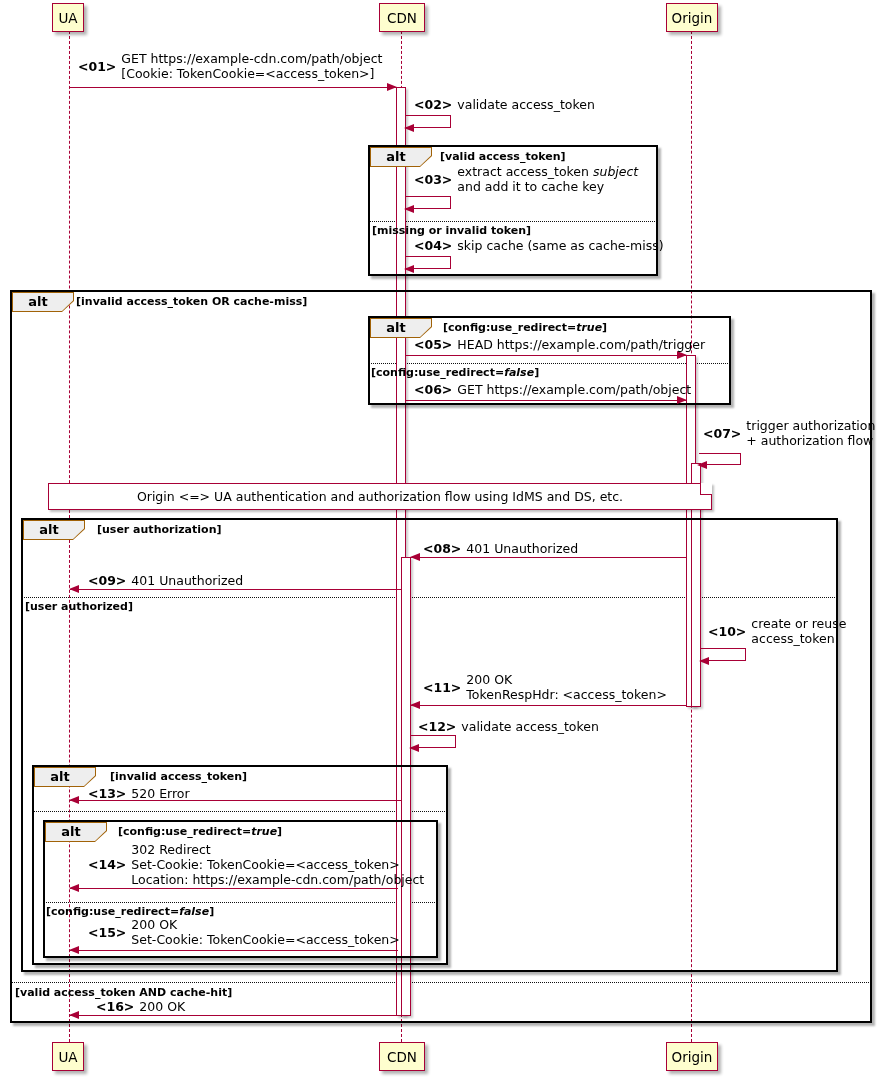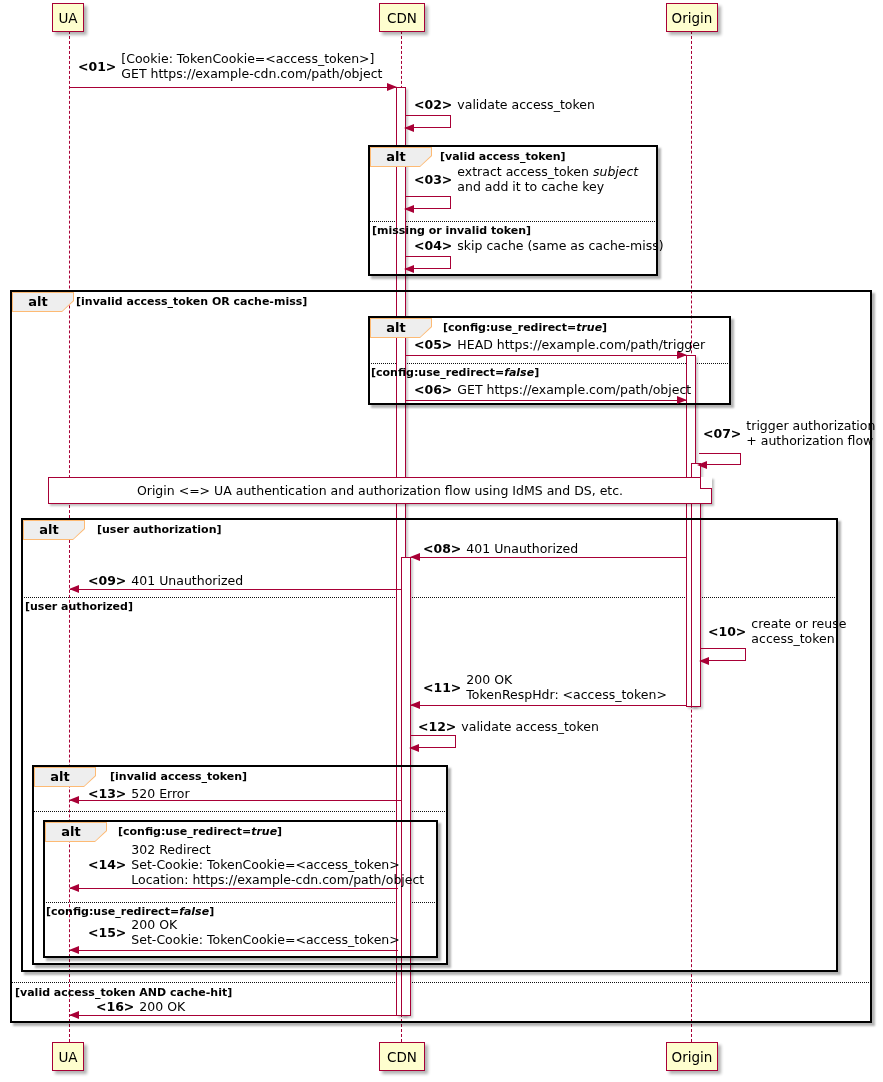--- a/index.html
+++ b/index.html
@@ -12,28 +12,28 @@
 
   .lifeline{position:absolute;width:0;border-left:1px dashed #A80036;z-index:1;}
 
   .divider{position:absolute;height:0;border-top:1px dotted #111;z-index:2;}
 
   .act{position:absolute;width:10px;background:#fff;border:1px solid #A80036;
        box-sizing:border-box;box-shadow:2px 2px 2px rgba(0,0,0,0.2);z-index:3;}
 
   .note{position:absolute;background:#fff;border:1px solid #A80036;box-sizing:border-box;
     box-shadow:2px 2px 2px rgba(0,0,0,0.25);display:flex;align-items:center;justify-content:center;
-    font-size:12.5px;z-index:4;}
+    font-size:12.5px;z-index:4;margin-top:6px;}
   .note-fold{position:absolute;top:-1px;right:-1px;width:11px;height:11px;background:#fff;
     border-left:1px solid #A80036;border-bottom:1px solid #A80036;}
 
   .frame{position:absolute;box-sizing:border-box;border:2px solid #000;
     box-shadow:3px 3px 2px rgba(0,0,0,0.3);z-index:5;background:transparent;pointer-events:none;}
 
-  .penta{position:absolute;height:20px;background:#fdba74;z-index:7;
+  .penta{position:absolute;height:20px;background:#a16207;z-index:7;
     clip-path:polygon(0 0,100% 0,100% 45%,calc(100% - 12px) 100%,0 100%);}
   .penta-fill{position:absolute;left:1px;top:1px;right:1px;bottom:1px;background:#EEEEEE;
     clip-path:polygon(0 0,100% 0,100% 42%,calc(100% - 11px) 100%,0 100%);}
   .penta-label{position:absolute;left:0;right:10px;top:0;bottom:1px;display:flex;
     align-items:center;justify-content:center;font-weight:bold;font-size:13px;}
 
   .cond{position:absolute;font-weight:bold;font-size:11px;white-space:nowrap;z-index:7;}
 
   .arrow{position:absolute;height:0;border-top:1px solid #A80036;z-index:6;}
   .head-r{position:absolute;right:-1px;top:-5px;width:0;height:0;
@@ -174,22 +174,22 @@
   <div class="selfmsg" style="left:701px;top:648px;width:45px;height:13px">
       <div class="head-l"></div>
     </div>
   <div class="selfmsg" style="left:411px;top:735px;width:45px;height:13px">
       <div class="head-l"></div>
     </div>
 
   <div class="msg" style="left:78px;top:51px">
     <span class="num">&lt;01&gt;</span>
     <span class="lines">
+        <span>GET https://example-cdn.com/path/object</span>
         <span>[Cookie: TokenCookie=&lt;access_token&gt;]</span>
-        <span>GET https://example-cdn.com/path/object</span>
       </span>
   </div>
   <div class="msg" style="left:414px;top:97px">
     <span class="num">&lt;02&gt;</span>
     <span class="lines">
         <span>validate access_token</span>
       </span>
   </div>
   <div class="msg" style="left:414px;top:164px">
     <span class="num">&lt;03&gt;</span>

